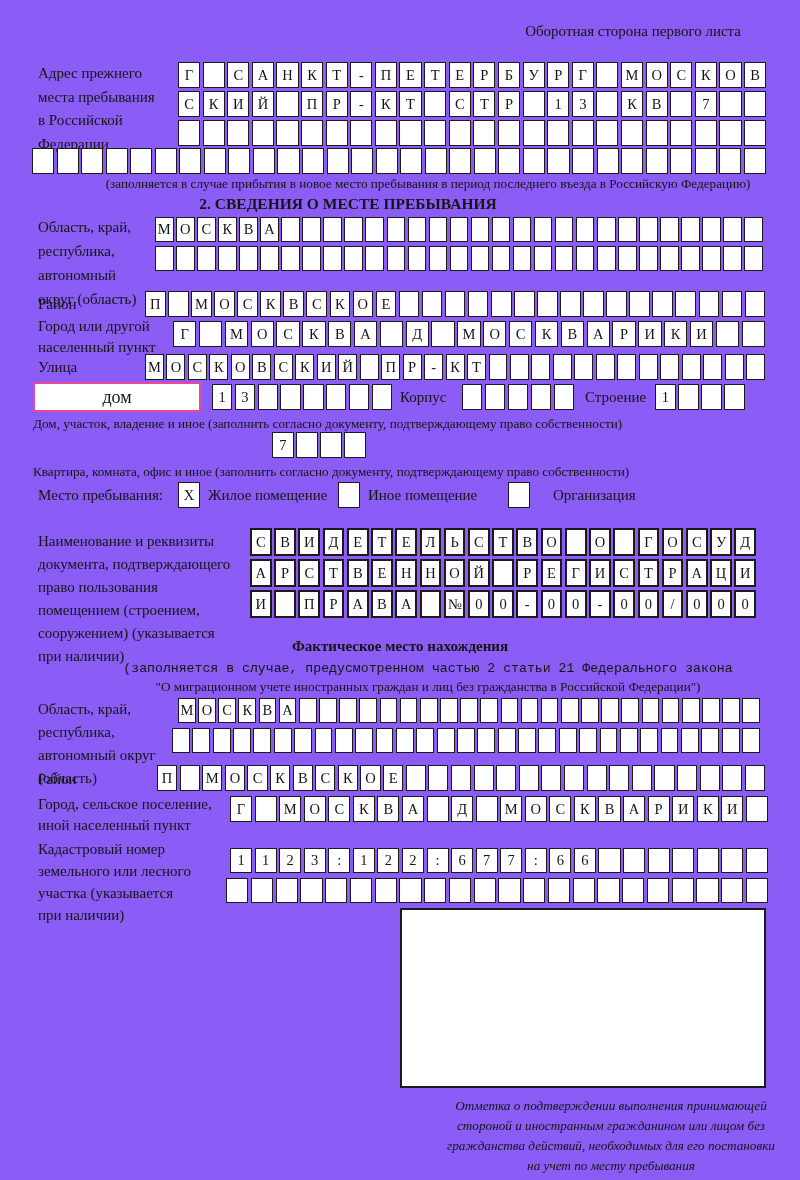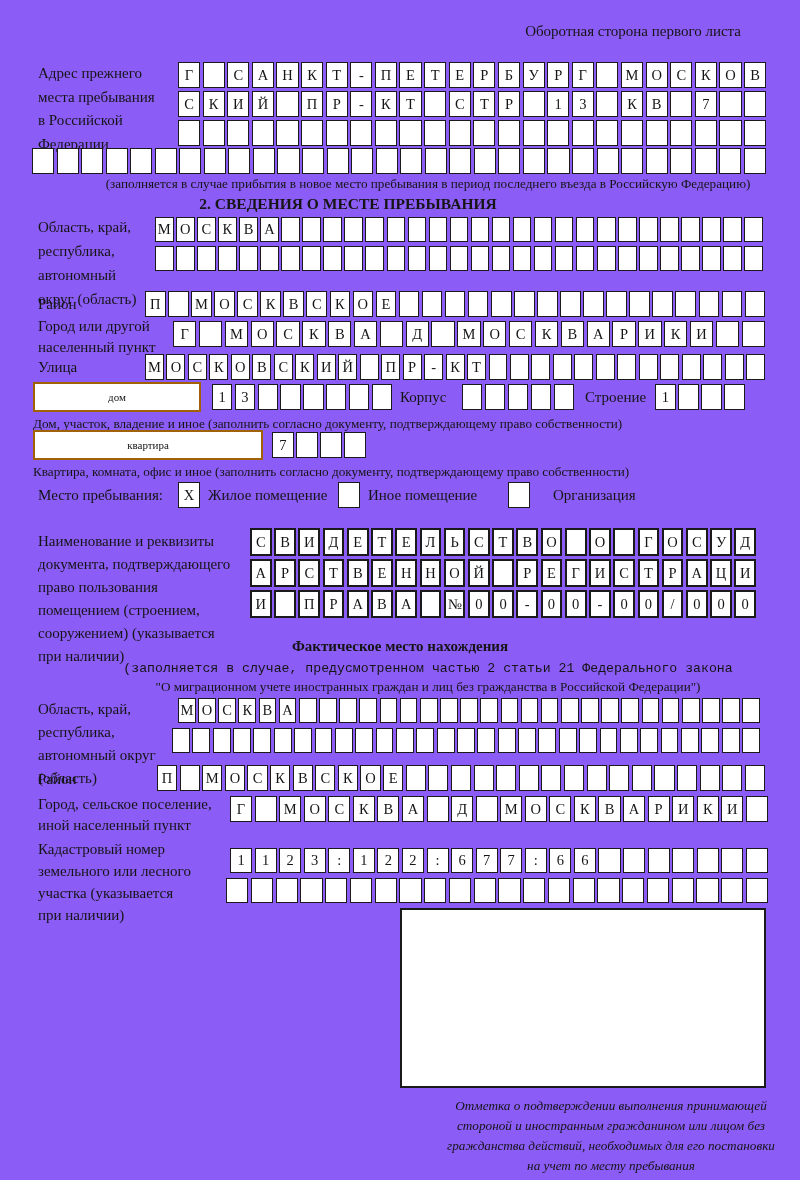--- a/index.html
+++ b/index.html
@@ -19,23 +19,23 @@
   .boxrow .cell{
     flex:1 1 0;
     border:1.6px solid #1a1a1a;
     display:flex;align-items:center;justify-content:center;
     font-size:14.5px;line-height:1;
     background:#fff;
     box-sizing:border-box;
   }
   .boxrow.bold .cell{border-width:2px;}
   .widefield{
-    border:2px solid #a16207;
+    border:2px solid #ec4899;
     display:flex;align-items:center;justify-content:center;
-    font-size:11px;background:#fff;box-sizing:border-box;
+    font-size:18px;background:#fff;box-sizing:border-box;
   }
   .checkbox{
     border:1.6px solid #1a1a1a;width:22px;height:26px;
     display:flex;align-items:center;justify-content:center;
     font-size:14.5px;box-sizing:border-box;background:#fff;
   }
   .center{text-align:center;padding-left:28px;}
   .stamp{border:2px solid #1a1a1a;background:#fff;box-sizing:border-box;}
 </style>
 </head>
@@ -336,21 +336,20 @@
     </div>
   <div class="abs lbl" style="top:386px;left:585px;">Строение</div>
   <div class="abs boxrow" style="top:384px;left:655px;width:90px;">
       <span class="cell">1</span>
       <span class="cell"></span>
       <span class="cell"></span>
       <span class="cell"></span>
     </div>
   <div class="abs cap" style="top:416px;left:33px;width:740px;">Дом, участок, владение и иное (заполнить согласно документу, подтверждающему право собственности)</div>
 
-  <div class="abs widefield" style="top:430px;left:33px;width:230px;height:30px;">квартира</div>
   <div class="abs boxrow" style="top:432px;left:272px;width:94px;">
       <span class="cell">7</span>
       <span class="cell"></span>
       <span class="cell"></span>
       <span class="cell"></span>
     </div>
   <div class="abs cap" style="top:464px;left:33px;width:740px;">Квартира, комната, офис и иное (заполнить согласно документу, подтверждающему право собственности)</div>
 
   <div class="abs lbl" style="top:484px;left:38px;">Место пребывания:</div>
   <div class="abs checkbox" style="top:482px;left:178px;">X</div>

